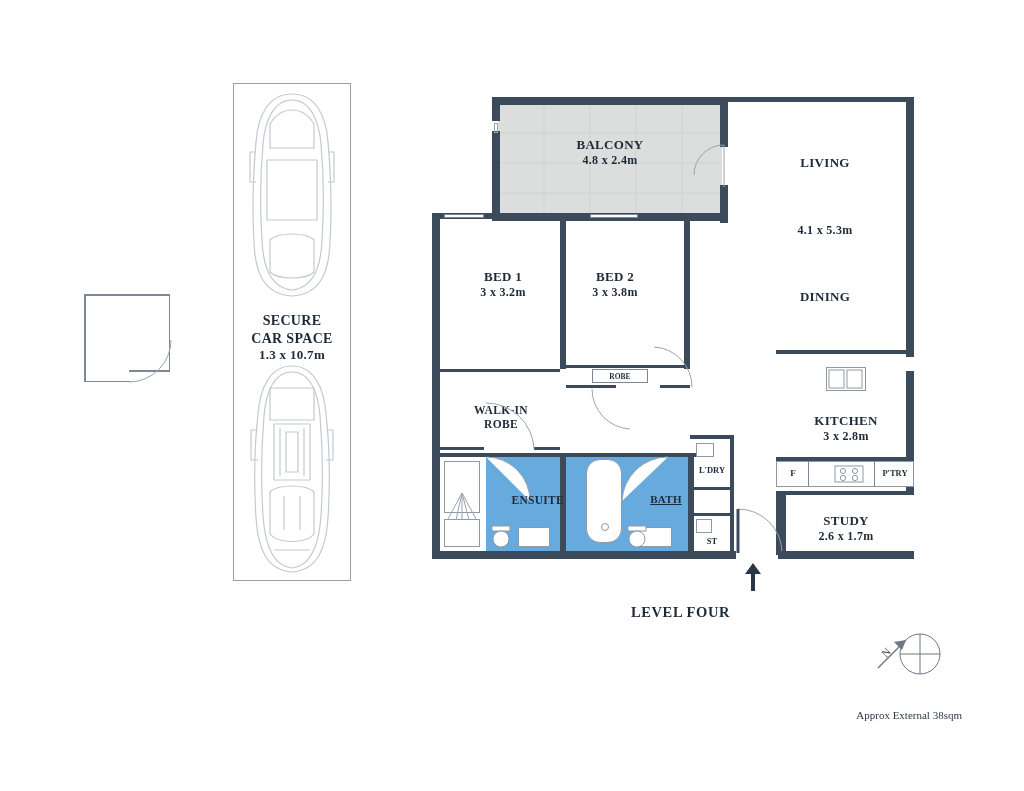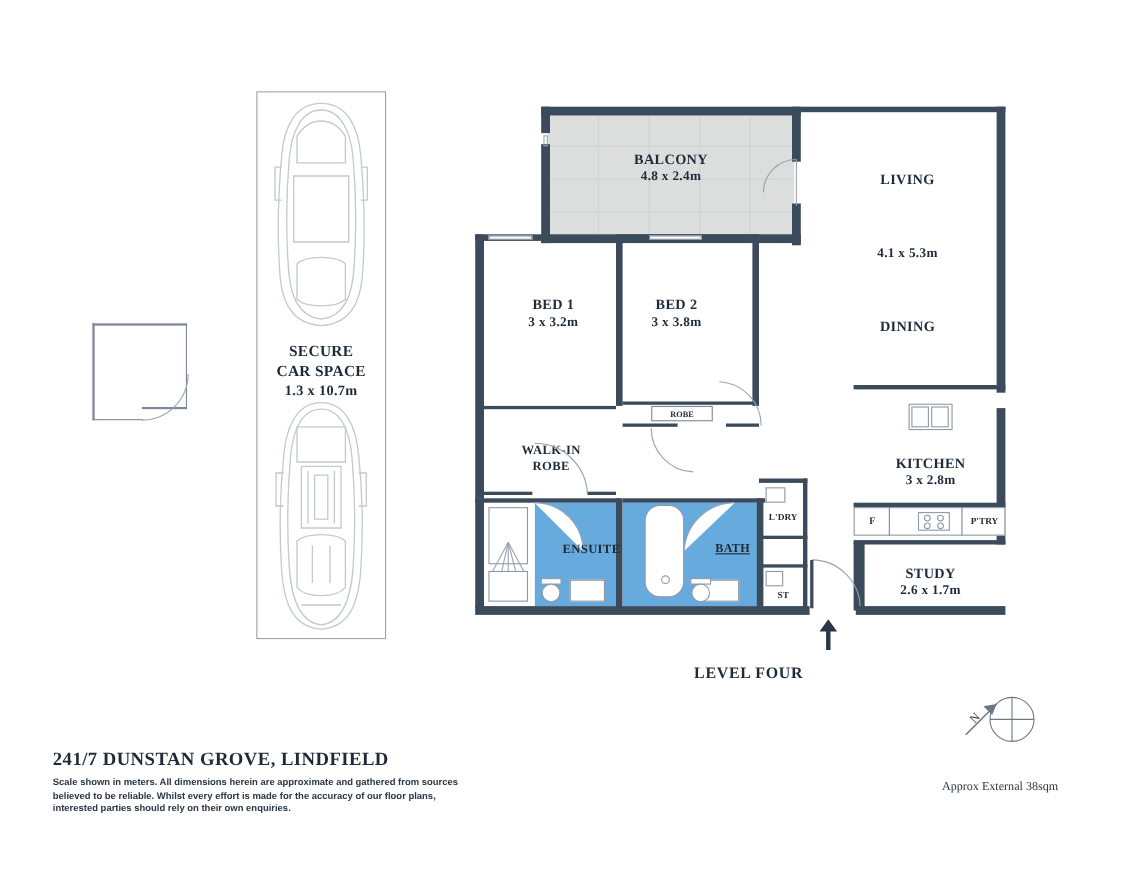--- a/index.html
+++ b/index.html
@@ -388,20 +388,18 @@
     <svg width="72" height="60" viewBox="0 0 72 60">
       <circle cx="48" cy="32" r="20" fill="none" stroke="#6e7884" stroke-width="1"></circle>
       <line x1="48" y1="12" x2="48" y2="52" stroke="#6e7884" stroke-width="1"></line>
       <line x1="28" y1="32" x2="68" y2="32" stroke="#6e7884" stroke-width="1"></line>
       <line x1="6" y1="46" x2="34" y2="18" stroke="#6e7884" stroke-width="1.4"></line>
       <polygon points="34,18 22,20 30,28" fill="#6e7884"></polygon>
       <text x="14" y="36" transform="rotate(-45 14 36)" font-family="Liberation Serif, serif" font-size="11" fill="#2b3744">N</text>
     </svg>
   </div>
 
-  <div class="addr" style="left:48px; top:680px;">241/7 DUNSTAN GROVE, LINDFIELD</div>
-  <div class="disclaimer" style="left:48px; top:706px;">Scale shown in meters. All dimensions herein are approximate and gathered from sources believed to be  reliable. Whilst every effort is made for the accuracy of our floor plans, interested parties should rely on their own enquiries.</div>
 
   <div class="areas" style="left:700px; top:707px; width:262px;">
     <div>Approx External 38sqm</div>
   </div>
 
 </div>
 
 </body></html>

